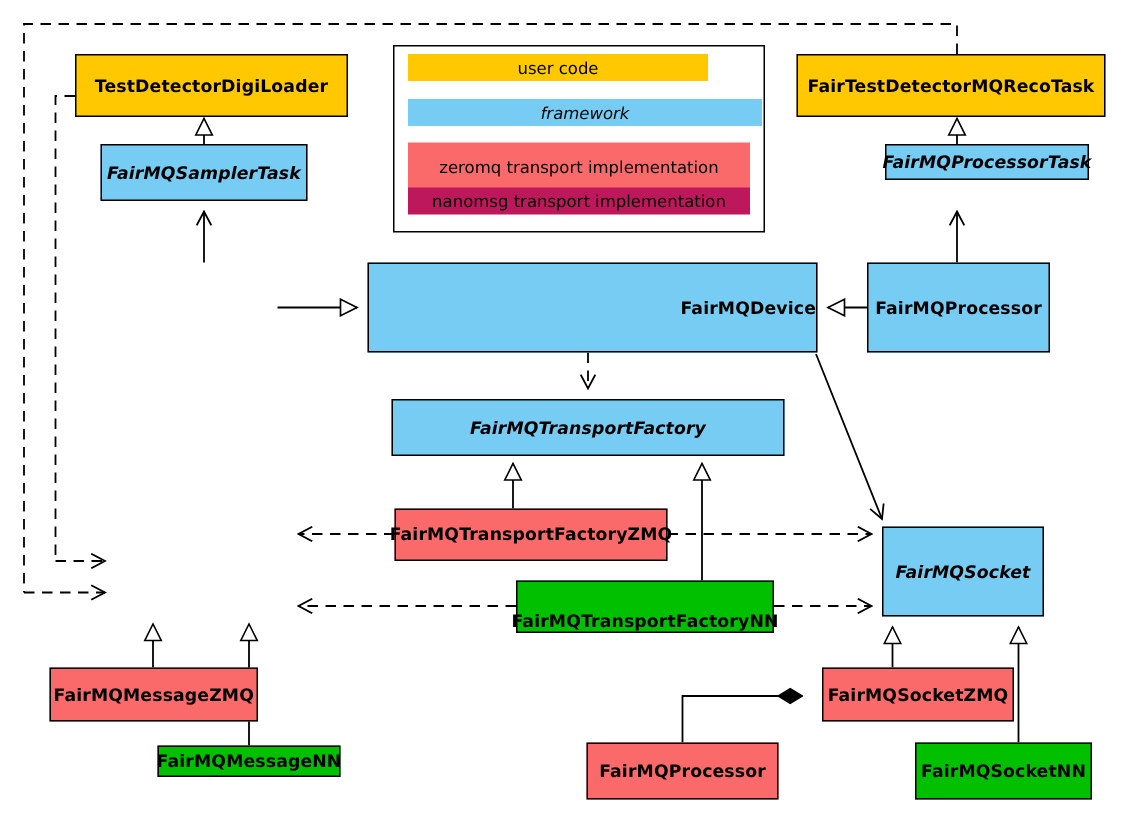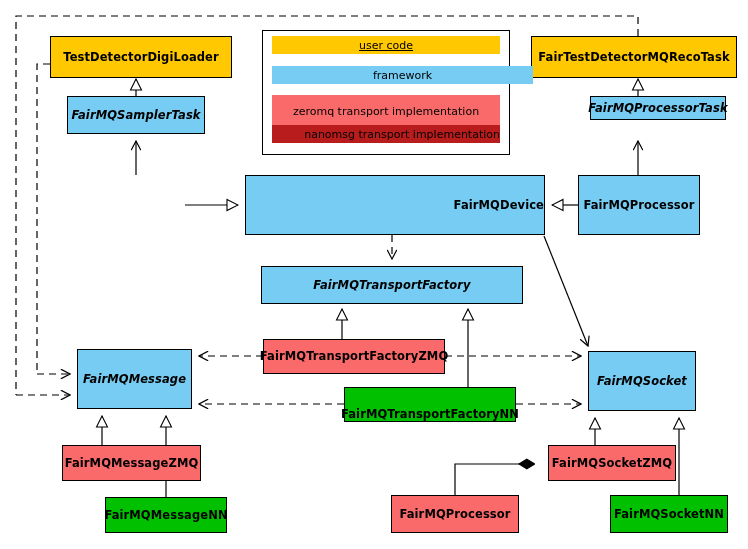--- a/index.html
+++ b/index.html
@@ -170,30 +170,30 @@
 
       <g>
         <path d="M 455 495 L 455 464 L 534 464" marker-end="url(#filled-diamond)"></path>
       </g>
 
     </g>
   </svg>
 
   <div class="legend-box" style="left:262px; top:30px; width:248px; height:125px;">
   </div>
-  <div class="legend-row" style="left:272px; top:36px; width:228px; height:18px; background:#FFC800; z-index:5;text-decoration:underline;">
+  <div class="legend-row" style="left:272px; top:36px; width:200px; height:18px; background:#FFC800; z-index:5;">
     <span>user code</span>
   </div>
-  <div class="legend-row" style="left:272px; top:66px; width:261px; height:18px; background:#76CCF2; z-index:5;">
+  <div class="legend-row" style="left:272px; top:66px; width:236px; height:18px; background:#76CCF2; z-index:5;font-style:italic;">
     <span>framework</span>
   </div>
   <div class="legend-row" style="left:272px; top:95px; width:228px; height:32px; background:#FA6A6A; z-index:5;">
     <span>zeromq transport implementation</span>
   </div>
-  <div class="legend-row" style="left:272px; top:125px; width:228px; height:18px; background:#b91c1c; z-index:5;justify-content:flex-end;">
+  <div class="legend-row" style="left:272px; top:125px; width:228px; height:18px; background:#be185d; z-index:5;">
     <span>nanomsg transport implementation</span>
   </div>
 
   <div class="node" style="left:50px; top:36px; width:182px; height:42px; background:#FFC800;">
     <span>TestDetectorDigiLoader</span>
   </div>
 
   <div class="node abstract" style="left:67px; top:96px; width:138px; height:38px; background:#76CCF2;">
     <span>FairMQSamplerTask</span>
   </div>
@@ -220,29 +220,26 @@
   </div>
 
   <div class="node" style="left:263px; top:339px; width:182px; height:35px; background:#FA6A6A;justify-content:center;">
     <span>FairMQTransportFactoryZMQ</span>
   </div>
 
   <div class="node" style="left:344px; top:387px; width:172px; height:35px; background:#00C000;align-items:flex-end;">
     <span>FairMQTransportFactoryNN</span>
   </div>
 
-  <div class="node abstract" style="left:77px; top:349px; width:115px; height:60px; background:#76CCF2;">
-    <span>FairMQMessage</span>
-  </div>
-
-  <div class="node" style="left:33px; top:445px; width:139px; height:36px; background:#FA6A6A;margin-left:29px;">
+
+  <div class="node" style="left:33px; top:445px; width:139px; height:36px; background:#FA6A6A;">
     <span>FairMQMessageZMQ</span>
   </div>
 
-  <div class="node" style="left:105px; top:497px; width:122px; height:36px; background:#00C000;">
+  <div class="node" style="left:105px; top:497px; width:122px; height:21px; background:#00C000;">
     <span>FairMQMessageNN</span>
   </div>
 
   <div class="node abstract" style="left:588px; top:351px; width:108px; height:60px; background:#76CCF2;">
     <span>FairMQSocket</span>
   </div>
 
   <div class="node" style="left:548px; top:445px; width:128px; height:36px; background:#FA6A6A;">
     <span>FairMQSocketZMQ</span>
   </div>

